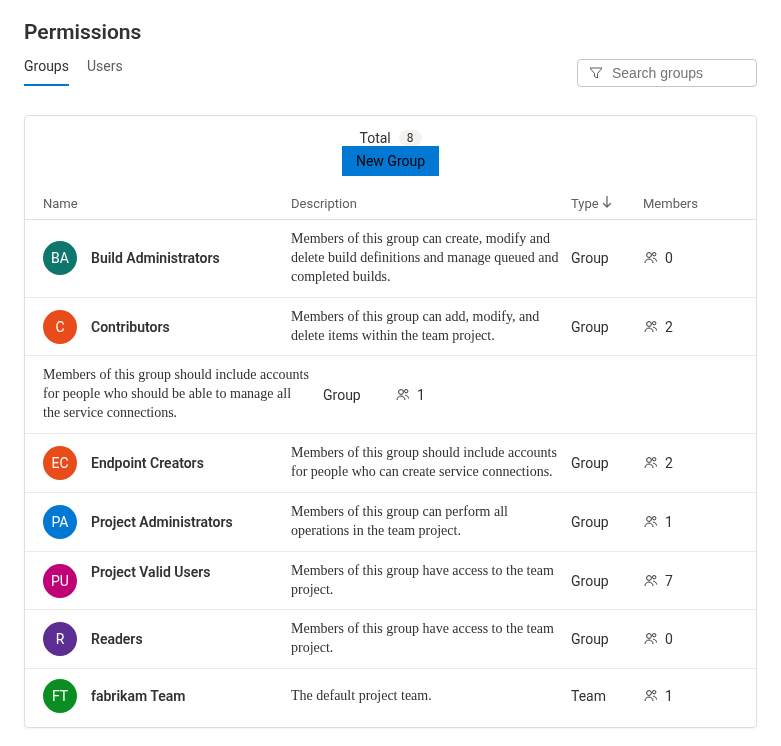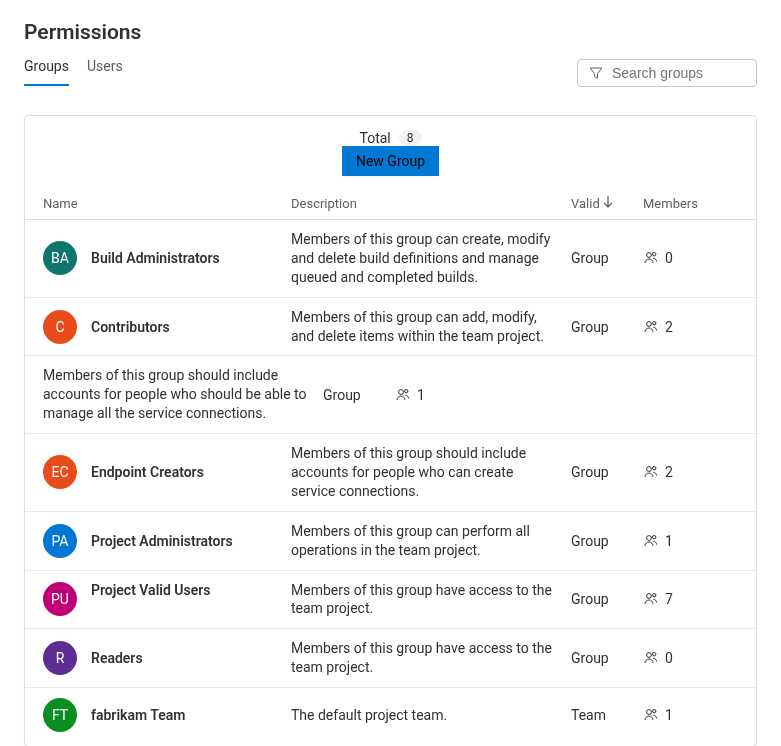--- a/index.html
+++ b/index.html
@@ -131,20 +131,21 @@
       flex-shrink: 0;
     }
     .row-name {
       font-weight: 600;
       font-size: 14px;
     }
     .row-desc {
       color: #323130;
       font-size: 14px;
       line-height: 1.35;
+      font-family: Liberation Serif, serif;
     }
     .row-type {
       font-size: 14px;
     }
     .members-icon {
       display: inline-flex;
     }
   </style>
 </head>
 <body>
@@ -172,21 +173,21 @@
       <span>Total</span>
       <span class="count-badge">8</span>
     </div>
     <button class="new-btn">New Group</button>
   </div>
 
   <div class="col-headers">
     <div class="col-name">Name</div>
     <div class="col-desc">Description</div>
     <div class="col-type">
-      <span>Valid</span>
+      <span>Type</span>
       <span>
         <svg width="10" height="12" viewBox="0 0 10 12">
           <path d="M5 0 L5 9 M5 11 L1.5 7.5 M5 11 L8.5 7.5 M5 9 L5 11" stroke="#605e5c" stroke-width="1.2" fill="none" stroke-linecap="round"></path>
         </svg>
       </span>
     </div>
     <div class="col-members">Members</div>
   </div>
 
   <div id="rows">

